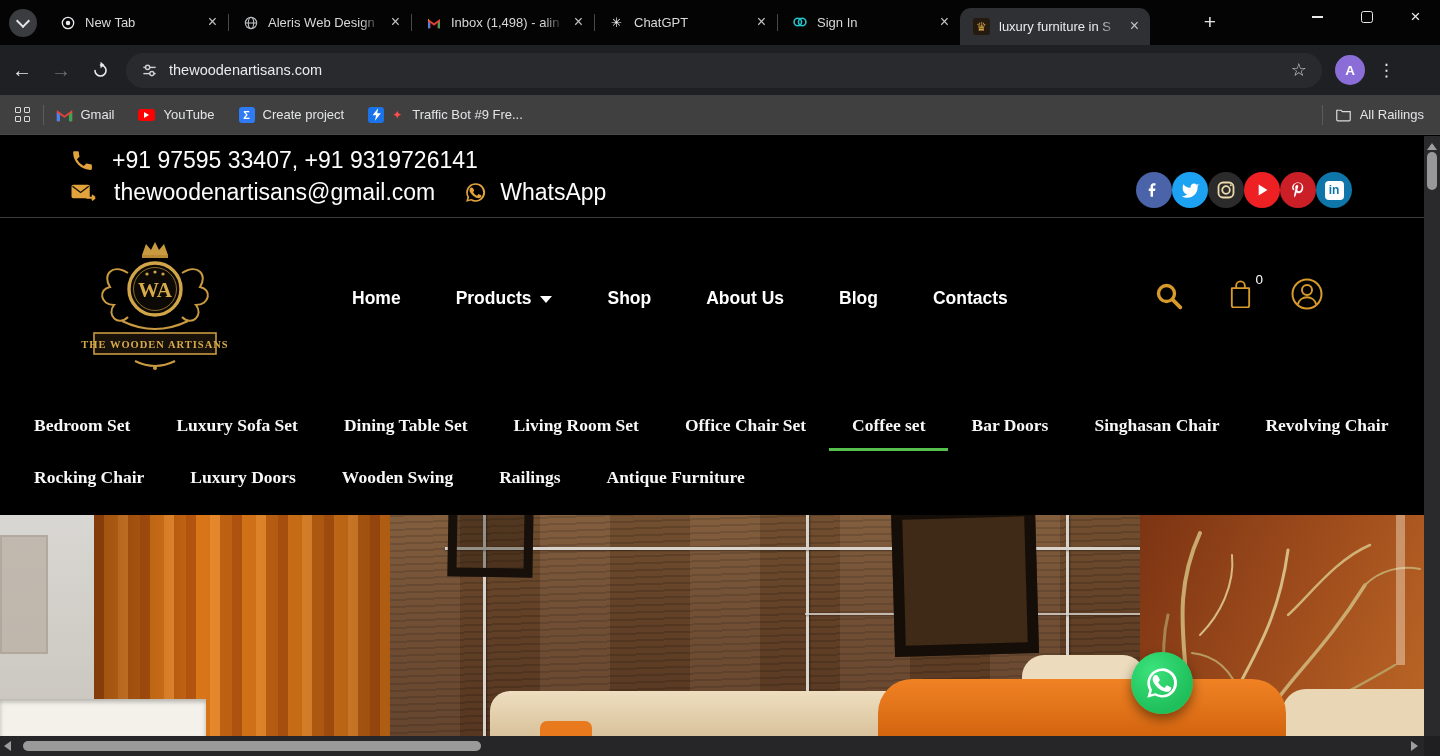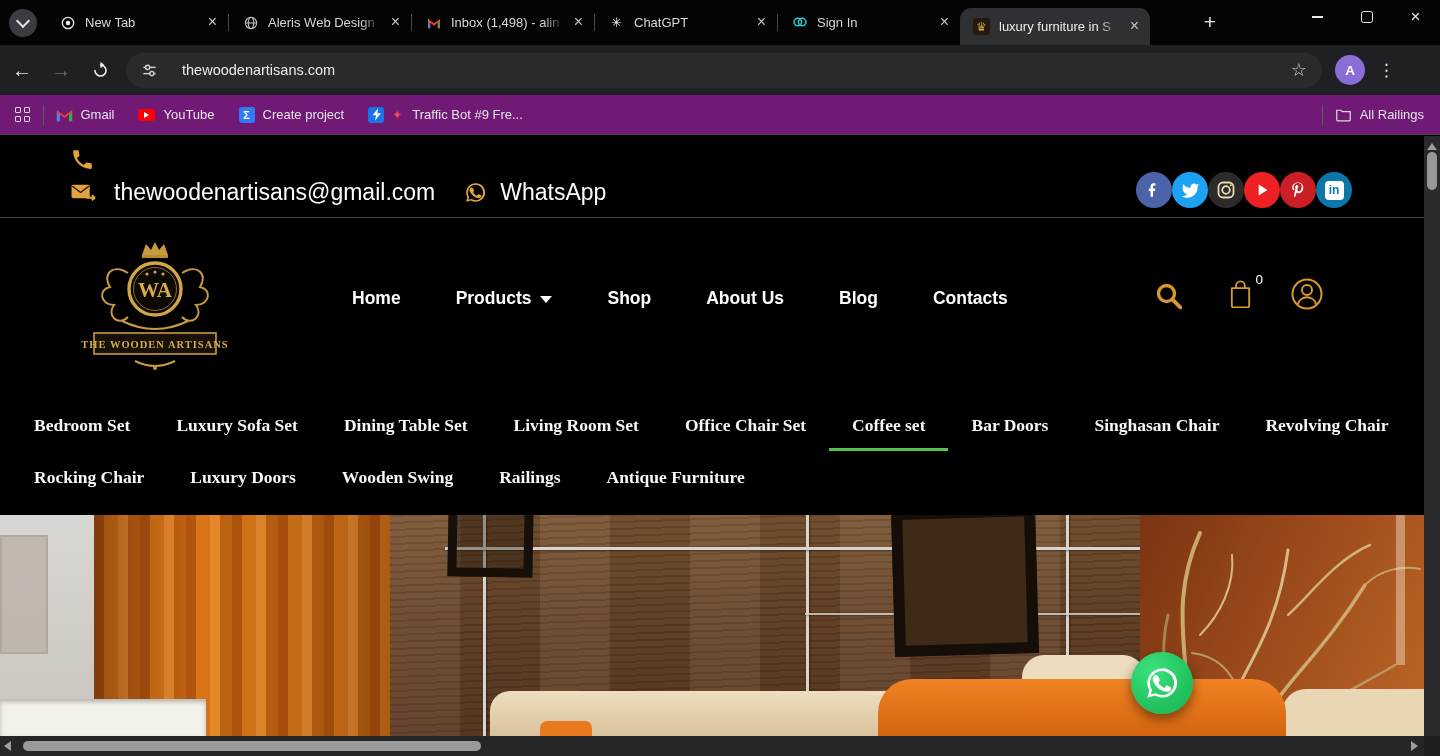--- a/index.html
+++ b/index.html
@@ -27,27 +27,27 @@
   .win-min{width:11px;height:2px;background:#e9e9e9;}
   .win-max{width:10px;height:10px;border:1.6px solid #e9e9e9;border-radius:2.5px;}
   .win-x{font-size:17px;}
 
   .toolbar{position:absolute;left:0;top:45px;width:1440px;height:50px;background:#1e2023;display:flex;align-items:center;}
   .navbtn{width:34px;height:34px;margin-left:5px;display:flex;align-items:center;justify-content:center;
     font-size:20px;color:#e8e9ea;}
   .navbtn.fwd{color:#6d6e72;}
   .omnibox{margin-left:9px;width:1196px;height:35px;background:#292a2e;border-radius:18px;display:flex;
     align-items:center;padding:0 15px;box-sizing:border-box;}
-  .omni-url{font-size:14.5px;margin-left:24px;flex:1;color:#e9eaec;}
+  .omni-url{font-size:14.5px;margin-left:11px;flex:1;color:#e9eaec;}
   .star{font-size:18px;color:#cfd0d2;}
   .avatar{width:30px;height:30px;border-radius:50%;background:#8a6dd6;color:#fff;font-size:13.5px;font-weight:700;
     display:flex;align-items:center;justify-content:center;margin-left:13px;}
   .kebab{color:#e6e7e9;font-size:17px;margin:0 16px 0 13px;letter-spacing:0;}
 
-  .bookmarks{position:absolute;left:0;top:95px;width:1440px;height:40px;background:#701a75;
+  .bookmarks{position:absolute;left:0;top:95px;width:1440px;height:40px;background:#404040;
     border-bottom:1px solid #48494d;display:flex;align-items:center;color:#e3e4e6;font-size:13px;box-sizing:border-box;}
   .apps-grid{display:grid;grid-template-columns:6px 6px;grid-template-rows:6px 6px;gap:2.5px;margin:0 13px 0 15px;}
   .apps-grid i{border:1.6px solid #dadbdd;border-radius:1px;box-sizing:border-box;display:block;}
   .bm-sep{width:1px;height:20px;background:#5a5b5e;}
   .bm{display:flex;align-items:center;gap:8px;margin:0 12px;white-space:nowrap;}
   .bm-right{margin-left:auto;display:flex;align-items:center;}
   .yt-ico{width:17px;height:12px;background:#f00;border-radius:3px;position:relative;}
   .yt-ico::after{content:"";position:absolute;left:6px;top:3px;border-left:5px solid #fff;
     border-top:3px solid transparent;border-bottom:3px solid transparent;}
   .sq-ico{width:16px;height:16px;border-radius:3px;display:flex;align-items:center;justify-content:center;
@@ -278,20 +278,21 @@
     </div>
   </div>
 </div>
 
 <div class="page">
 
   <div class="c-row r1">
     <svg width="25" height="25" viewBox="0 0 24 24">
         <path fill="#e3a33c" d="M6.62 10.79a15.46 15.46 0 0 0 6.59 6.59l2.2-2.2a1 1 0 0 1 1-.25 11.4 11.4 0 0 0 3.58.57 1 1 0 0 1 1 1V20a1 1 0 0 1-1 1A17 17 0 0 1 3 4a1 1 0 0 1 1-1h3.5a1 1 0 0 1 1 1 11.4 11.4 0 0 0 .57 3.58 1 1 0 0 1-.25 1z"></path>
       </svg>
+    <span>+91 97595 33407, +91 9319726141</span>
   </div>
   <div class="c-row r2">
     <svg width="27" height="23" viewBox="0 0 28 24">
         <rect x="1.5" y="4" width="19" height="14" rx="1.8" fill="#e3a33c"></rect>
         <path d="M2.5 5.5 11 12l8.5-6.5" stroke="#14100a" stroke-width="1.4" fill="none"></path>
         <path d="M17 17.5h9m0 0-3.2-2.6M26 17.5l-3.2 2.6" stroke="#e3a33c" stroke-width="2" fill="none"></path>
       </svg>
     <span>thewoodenartisans@gmail.com</span>
     <span class="c-wa">
       <svg width="23" height="23" viewBox="0 0 32 32">

